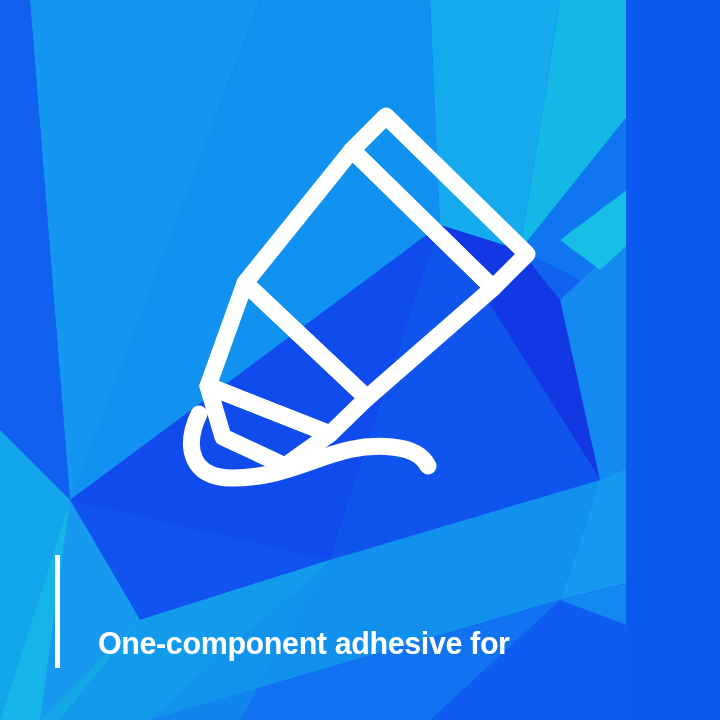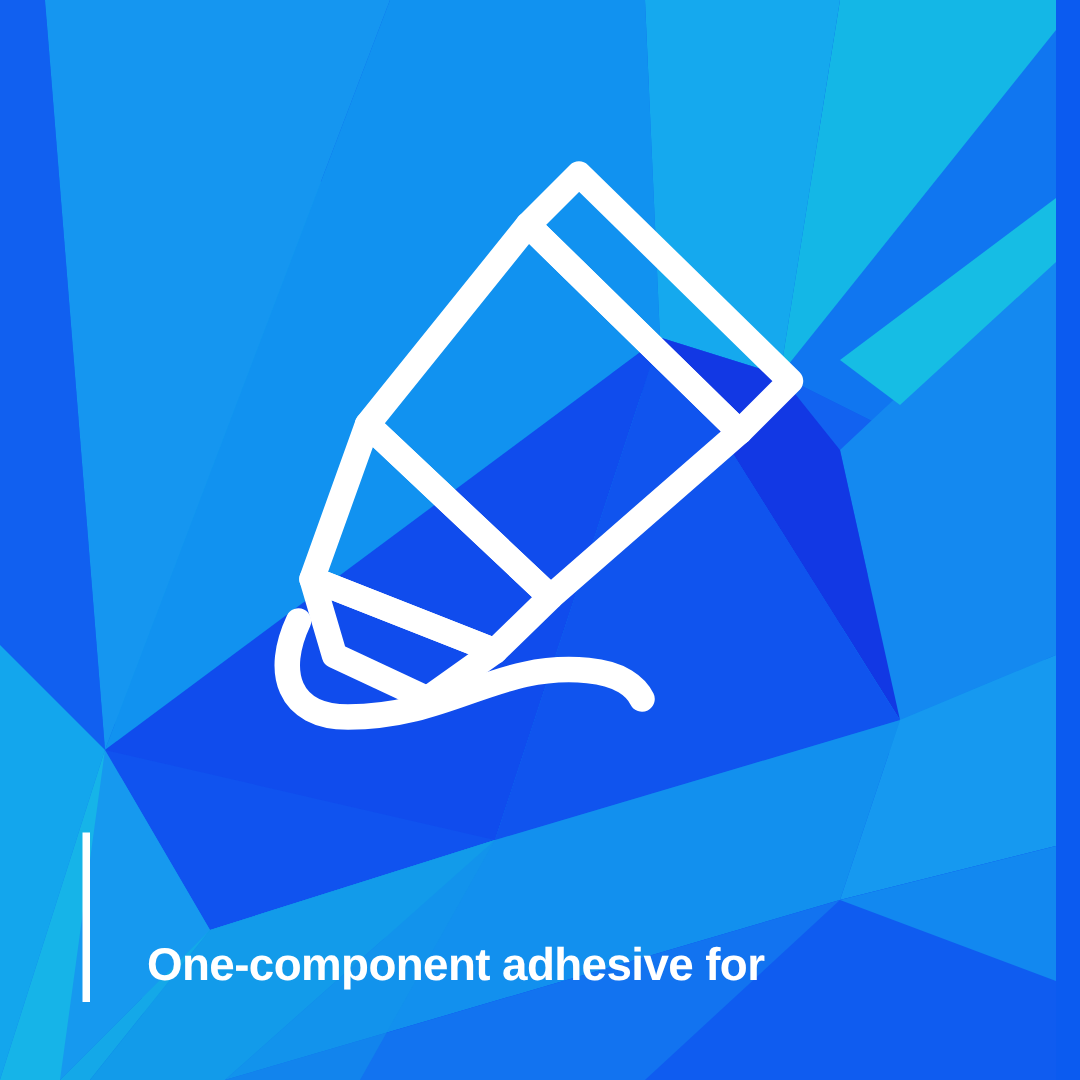--- a/index.html
+++ b/index.html
@@ -2,21 +2,21 @@
 <html><head>
 <meta charset="utf-8">
 <style>
   html, body {
     margin: 0;
     padding: 0;
     background: #0b5bf0;
   }
   #canvas {
     position: relative;
-    width: 704px;
+    width: 626px;
     height: 720px;
     overflow: hidden;
     font-family: "Liberation Sans", sans-serif;
   }
   #bg-svg, #icon-svg {
     position: absolute;
     top: 0;
     left: 0;
     width: 720px;
     height: 720px;

